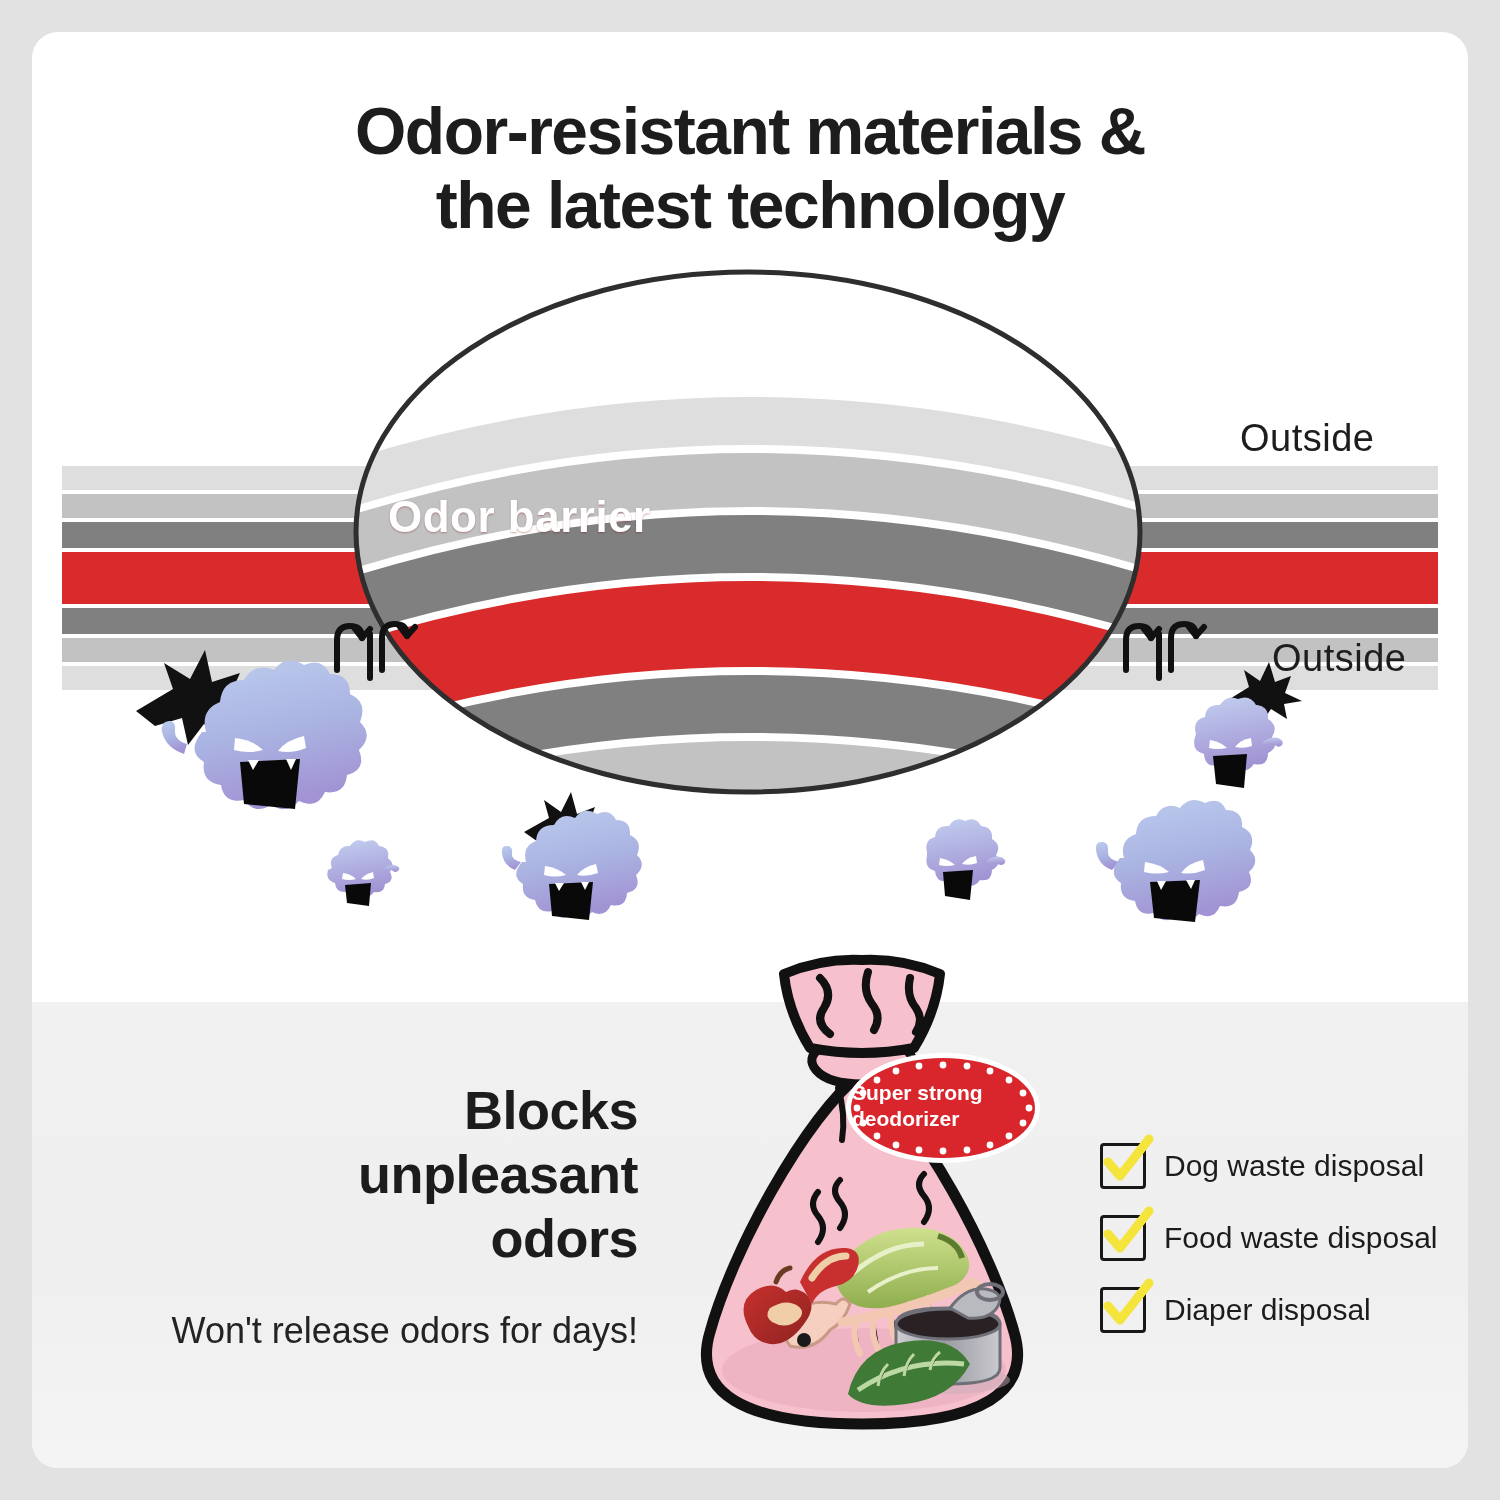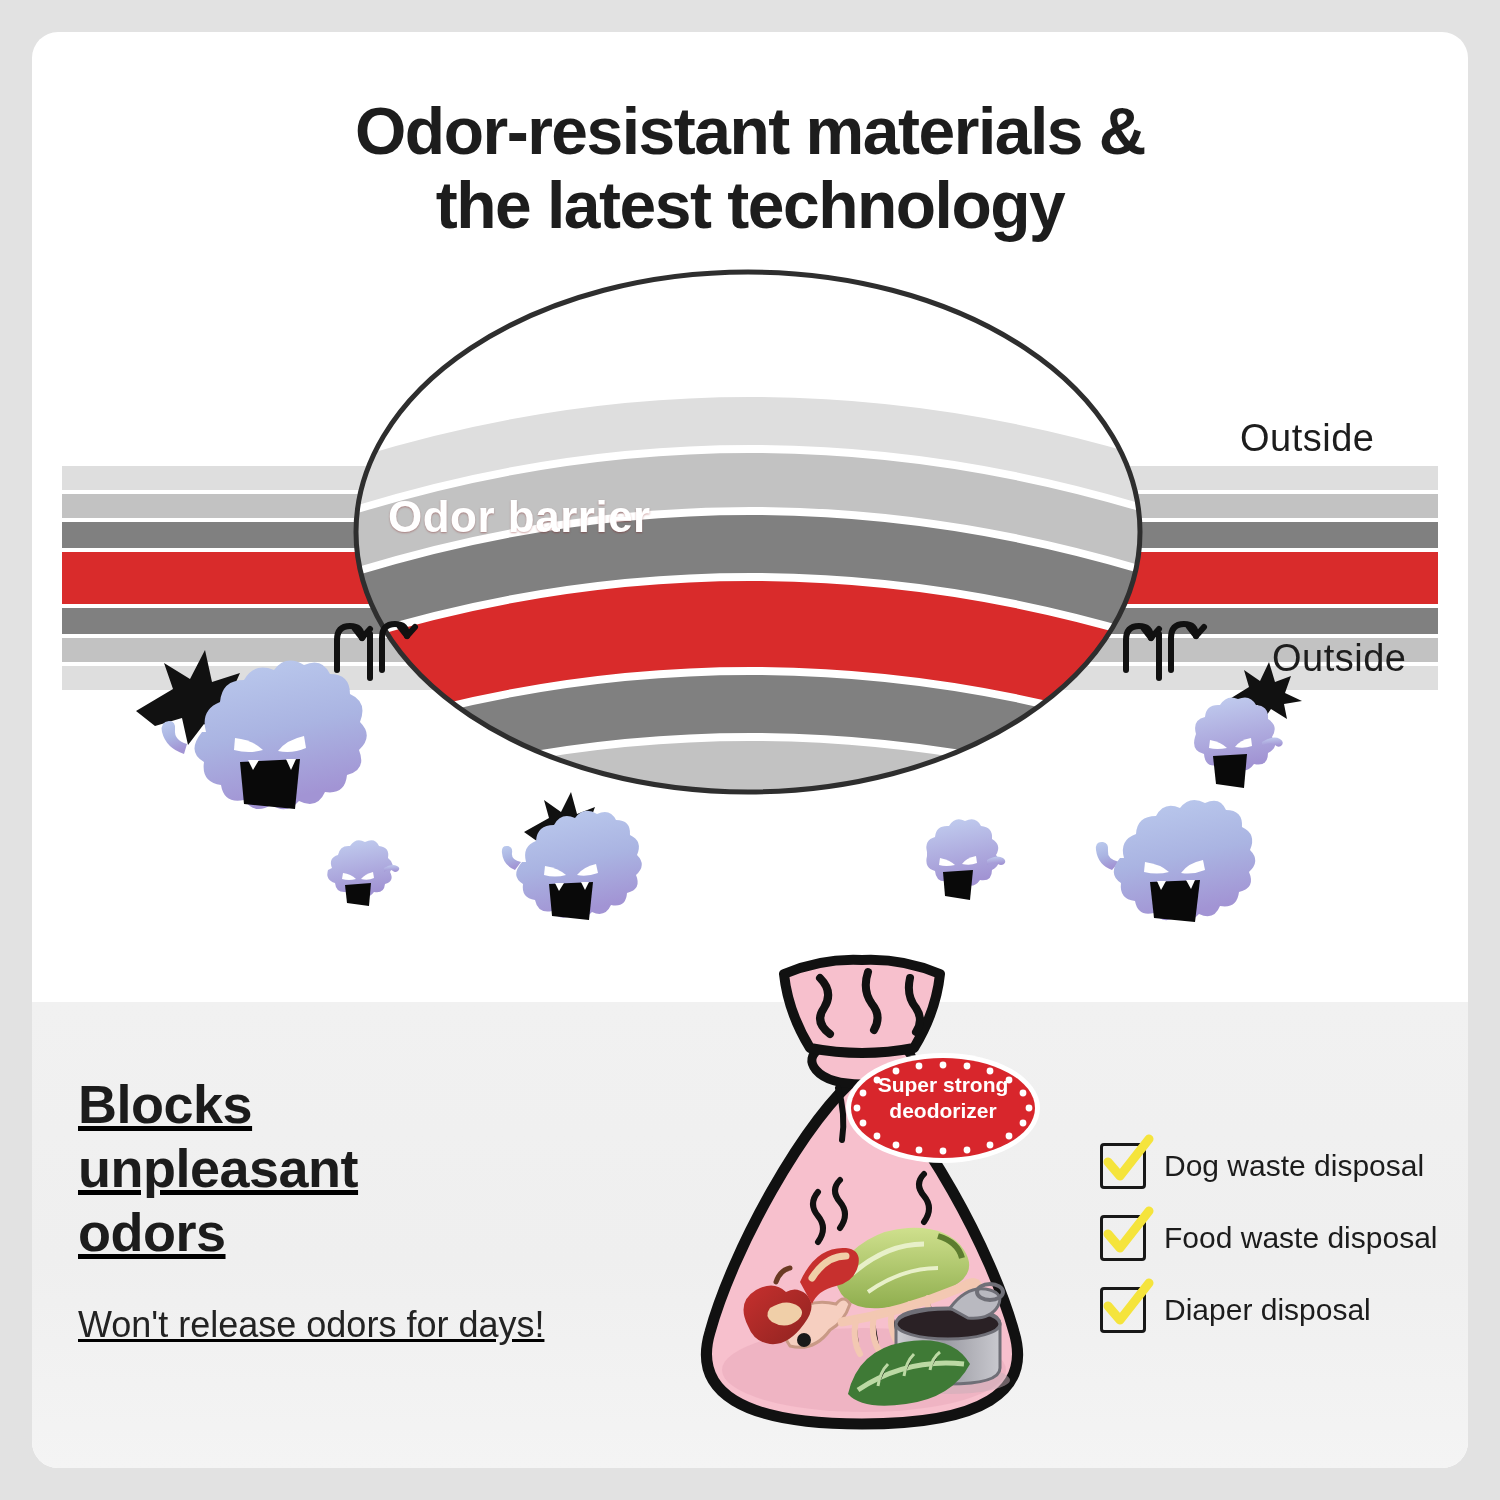--- a/index.html
+++ b/index.html
@@ -67,24 +67,23 @@
     position:absolute;
     left:0;top:970px;
     width:1436px;height:466px;
     background:linear-gradient(to bottom,#f1f1f1 0%,#efefef 55%,#f4f4f4 100%);
   }
   #lower-inner{position:absolute;left:0;top:0;width:1436px;height:466px;}
 
   
   #promo{
     position:absolute;
-    left:46px;top:70px;
+    left:46px;top:76px;
     width:560px;
-    text-align:left;
-    text-decoration:underline;
+    text-align:right;
   }
   #promo .head{
     font-size:54px;
     font-weight:bold;
     line-height:64px;
     color:#1c1c1c;
     letter-spacing:-0.5px;
   }
   #promo .head .ln{display:block;}
   #promo .sub{
@@ -97,23 +96,22 @@
 
   
   #bag{
     position:absolute;
     left:620px;top:-50px;
     width:420px;height:500px;
   }
   #bag svg{position:absolute;left:0;top:0;}
   #badge-text{
     position:absolute;
-    left:200px;top:120px;
+    left:200px;top:128px;
     width:182px;
-    text-align:center;
     font-size:21px;
     font-weight:bold;
     line-height:26px;
     color:#ffffff;
     pointer-events:none;
   }
   #badge-text .ln{display:block;}
 
   
   #checklist{

